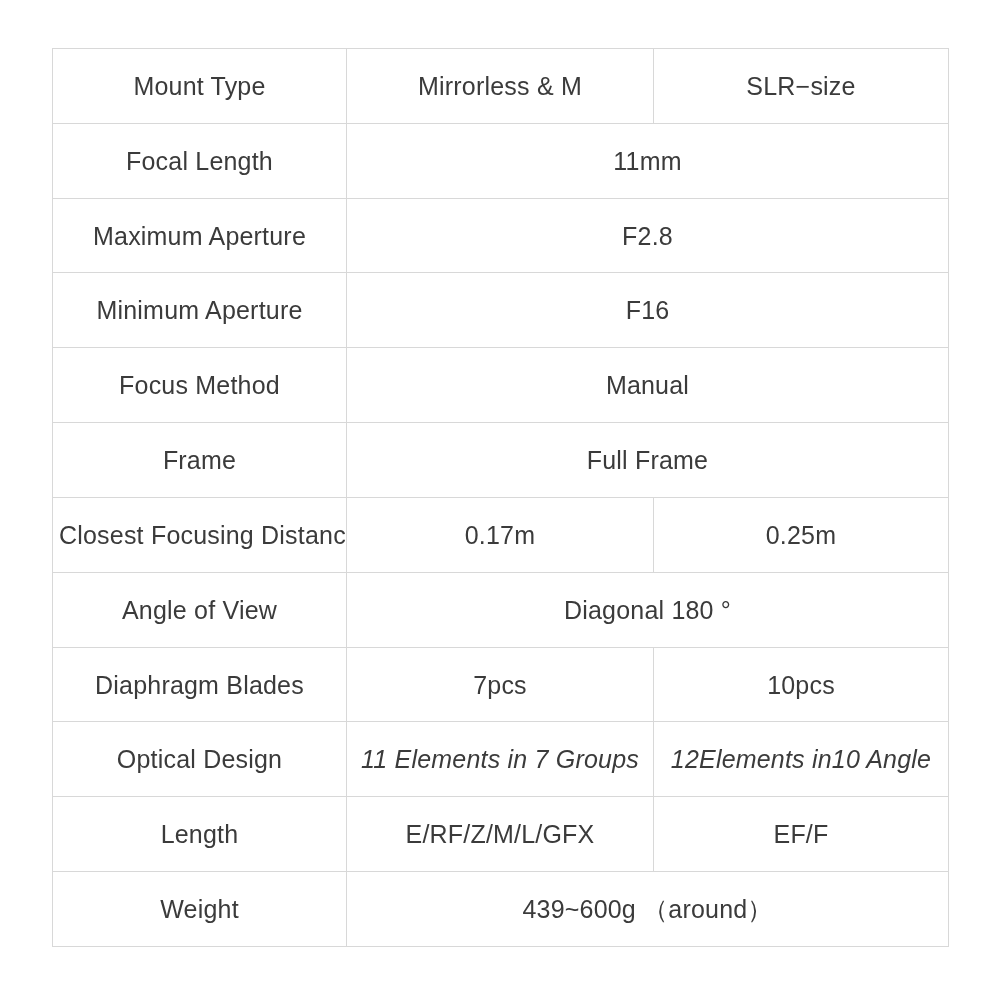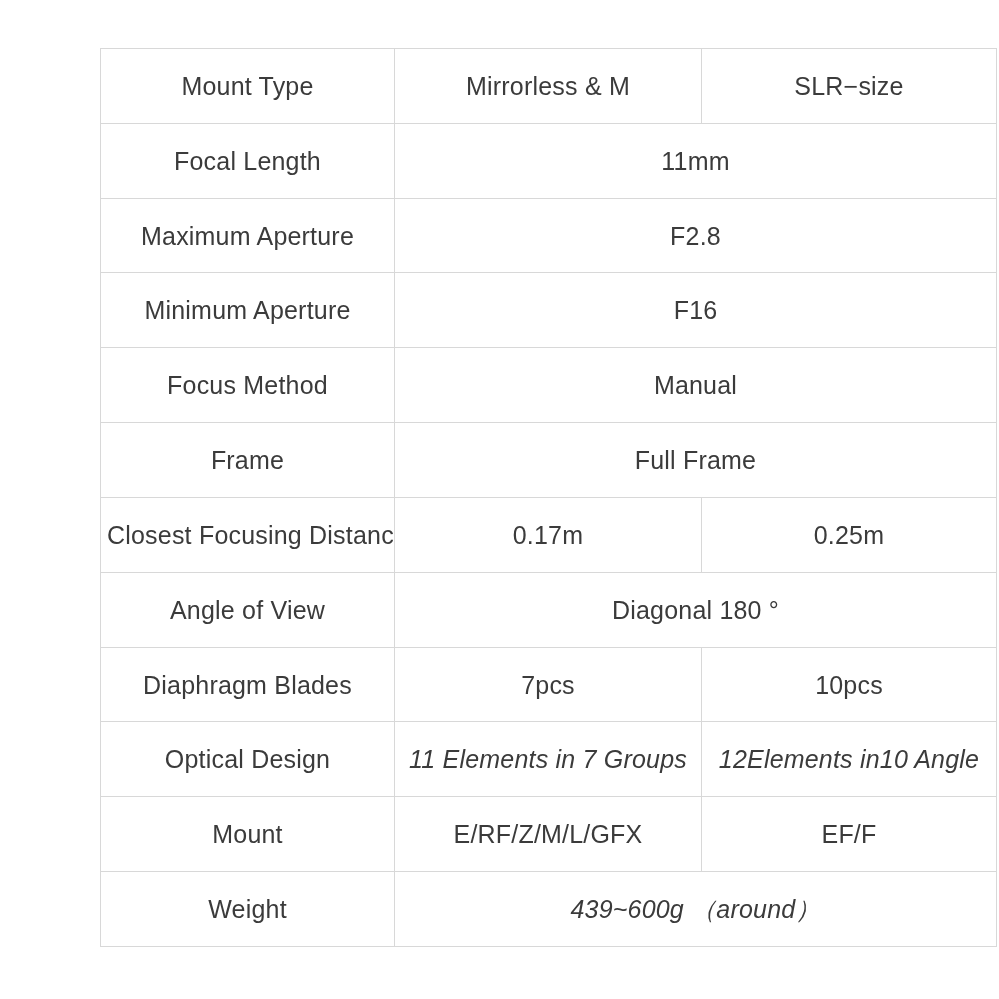--- a/index.html
+++ b/index.html
@@ -21,21 +21,20 @@
     width: 896px;
     height: 899px;
     box-sizing: border-box;
   }
 
   table.spec-table {
     width: 100%;
     height: 100%;
     border-collapse: collapse;
     table-layout: fixed;
-    margin-left: 48px;
   }
 
   table.spec-table td {
     border: 1px solid #d8d8d8;
     padding: 0 6px;
     text-align: center;
     vertical-align: middle;
     color: #3b3b3b;
     font-size: 25px;
     font-weight: 400;
@@ -64,21 +63,20 @@
     background: #eaeaea;
   }
   td.small-val {
     font-size: 20.5px;
     color: #434343;
     letter-spacing: 0px;
     font-style: italic;
   }
   td.weight-val {
     font-size: 27px;
-    font-style: italic;
   }
 </style>
 </head>
 <body>
 
 <div id="spec-sheet">
   <table class="spec-table">
     <colgroup>
       <col class="c-label">
       <col class="c-mid">
@@ -123,21 +121,21 @@
           <td class="label">Diaphragm Blades</td>
           <td class="value shaded">7pcs</td>
           <td class="value shaded">10pcs</td>
         </tr>
         <tr>
           <td class="label">Optical Design</td>
           <td class="value small-val shaded">11 Elements in 7 Groups</td>
           <td class="value small-val shaded">12Elements in10 Angle</td>
         </tr>
         <tr>
-          <td class="label">Mount</td>
+          <td class="label">Length</td>
           <td class="value shaded">E/RF/Z/M/L/GFX</td>
           <td class="value shaded">EF/F</td>
         </tr>
         <tr>
           <td class="label">Weight</td>
           <td class="value weight-val" colspan="2">439~600g （around）</td>
         </tr>
       </tbody>
   </table>
 </div>

